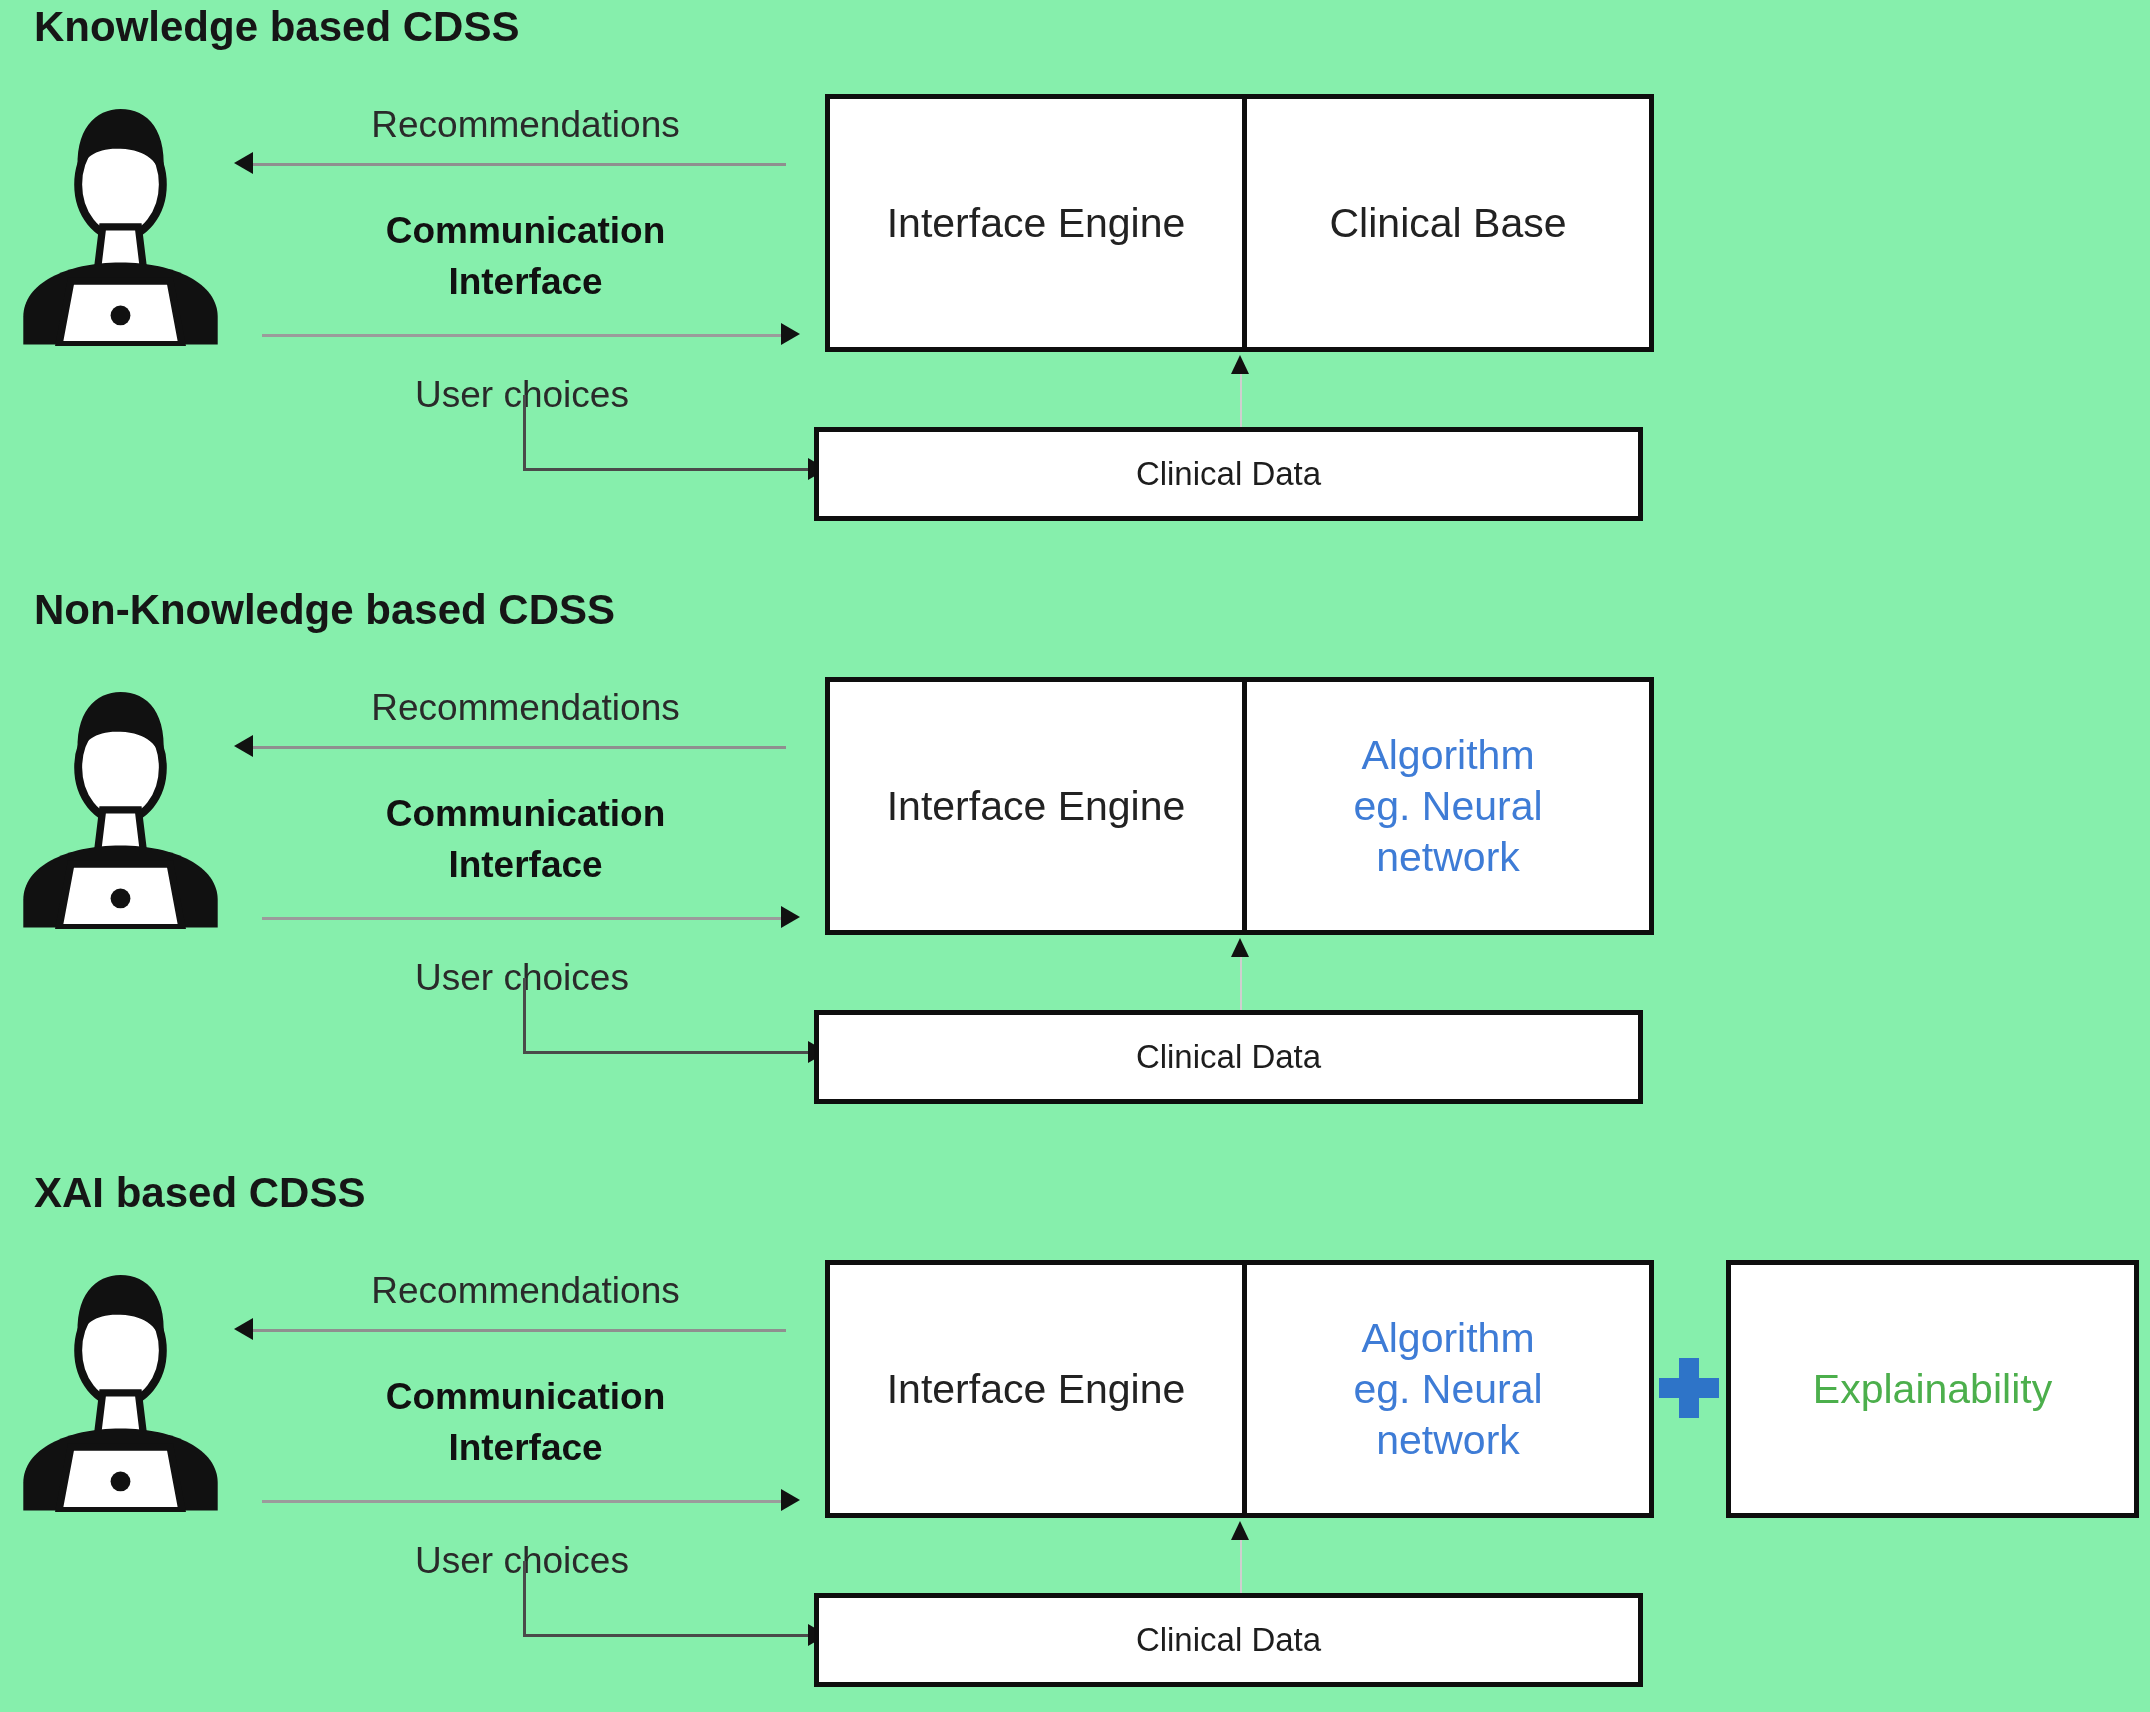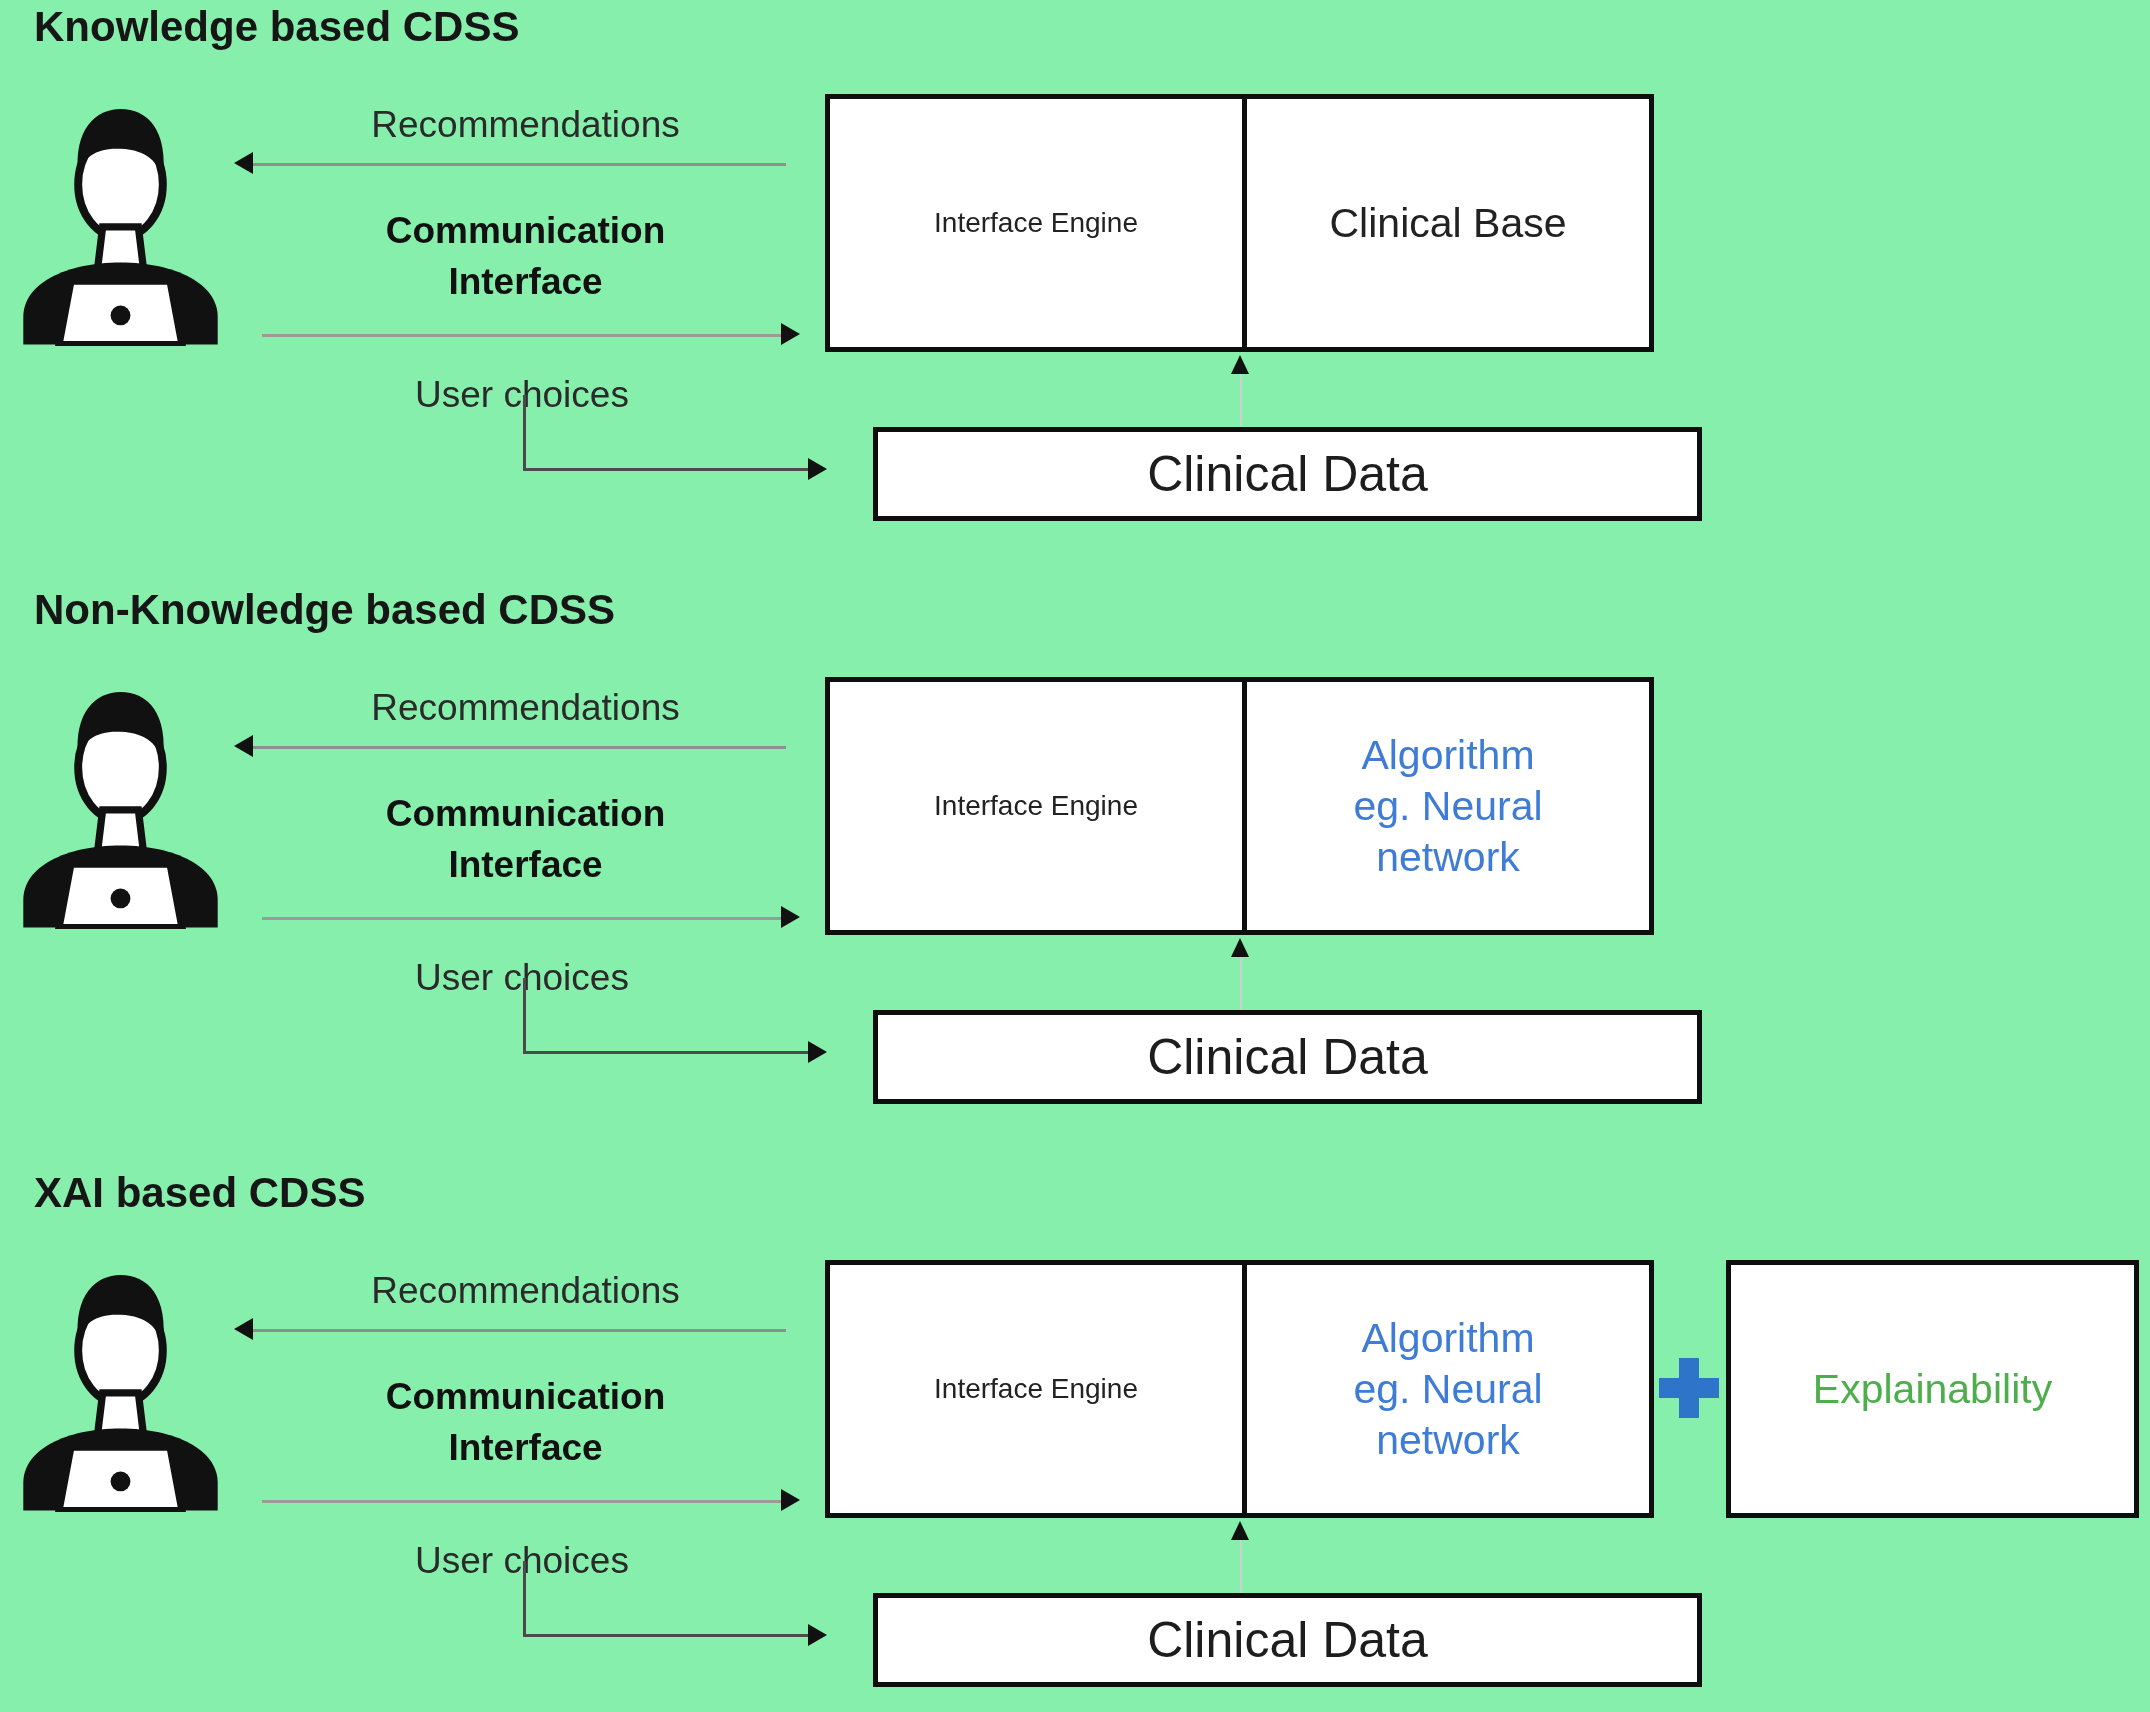--- a/index.html
+++ b/index.html
@@ -26,27 +26,27 @@
   .tri{position:absolute;width:0;height:0;}
   .tri-left{left:234px;top:152px;border-top:11.8px solid transparent;border-bottom:11.8px solid transparent;border-right:19.7px solid #111;}
   .tri-right-user{left:781px;top:323px;border-top:11.8px solid transparent;border-bottom:11.8px solid transparent;border-left:19.7px solid #111;}
   .tri-right-elbow{left:808px;top:458px;border-top:11.8px solid transparent;border-bottom:11.8px solid transparent;border-left:19.7px solid #111;}
   .tri-up{left:1231px;top:355px;border-left:9.8px solid transparent;border-right:9.8px solid transparent;border-bottom:19.7px solid #111;}
   .bigbox{
     position:absolute;left:825px;top:94px;width:819px;height:248px;
     border:5.2px solid #0e0e0e;background:#fff;display:flex;
   }
   .cell{display:flex;align-items:center;justify-content:center;text-align:center;}
-  .cell-left{width:412px;border-right:5.2px solid #0e0e0e;font-size:28px;color:#222;}
+  .cell-left{width:412px;border-right:5.2px solid #0e0e0e;font-size:41px;color:#222;}
   .cell-right{flex:1;font-size:41px;color:#222;flex-direction:column;line-height:51px;}
   .cell-right.blue{color:#3e7cd6;}
   .clinical{
-    position:absolute;left:873px;top:427px;width:819px;height:84px;
+    position:absolute;left:814px;top:427px;width:819px;height:84px;
     border:5.2px solid #0e0e0e;background:#fff;display:flex;align-items:center;justify-content:center;
-    font-size:50px;color:#1d1d1d;
+    font-size:33px;color:#1d1d1d;
   }
   .plus{position:absolute;left:1659px;top:192px;width:60px;height:60px;}
   .plus .pb1{position:absolute;left:0;top:20.3px;width:60px;height:19.7px;background:#2e74c8;}
   .plus .pb2{position:absolute;left:20.3px;top:0;width:19.7px;height:60px;background:#2e74c8;}
   .explain{
     position:absolute;left:1726px;top:94px;width:403px;height:248px;
     border:5.2px solid #0e0e0e;background:#fff;display:flex;align-items:center;justify-content:center;
     font-size:41px;color:#4caf4c;
   }
 </style>

